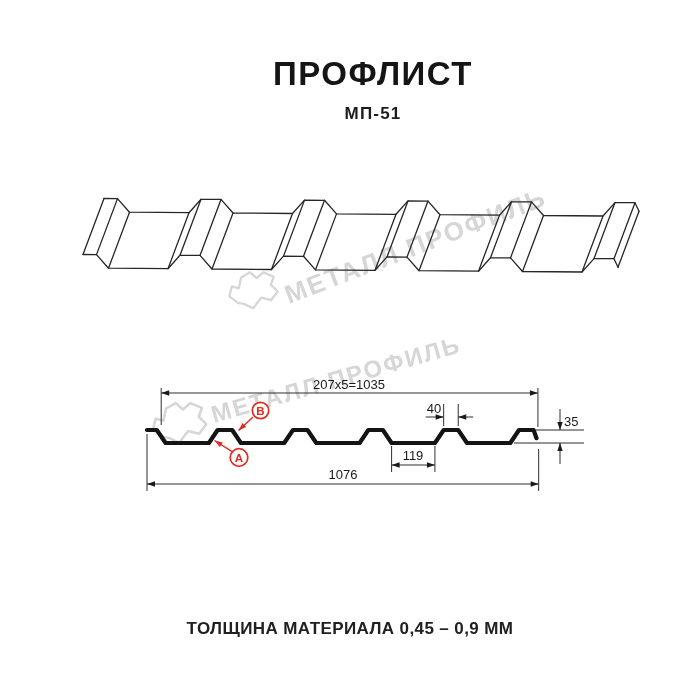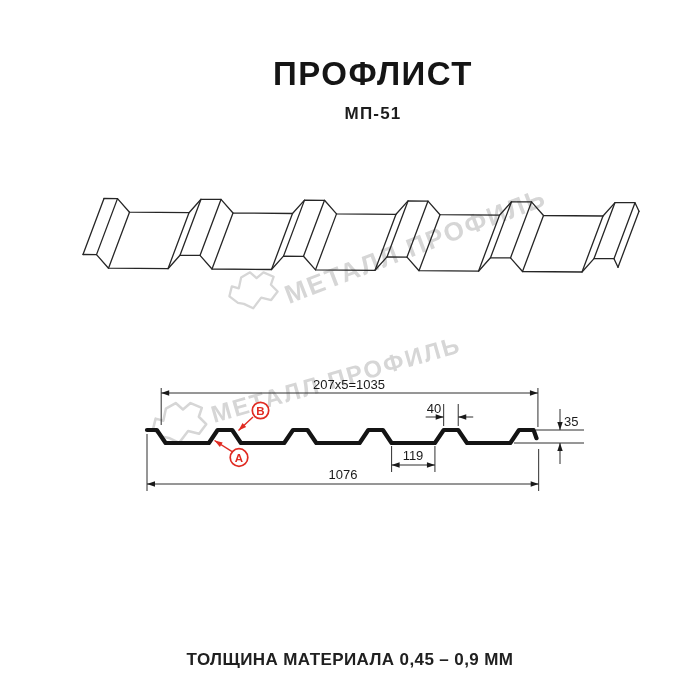--- a/index.html
+++ b/index.html
@@ -9,21 +9,21 @@
   }
   .header{position:absolute;top:57px;left:0;width:700px;text-align:center;padding-left:23px;}
   .page-title{
     margin:0;font-weight:800;font-size:33px;line-height:1;letter-spacing:1.5px;
     color:#151515;font-family:"Liberation Sans",sans-serif;
   }
   .page-subtitle{
     margin-top:14px;font-weight:700;font-size:17px;letter-spacing:1.2px;color:#1c1c1c;
   }
   .footer-note{
-    position:absolute;top:650px;left:0;width:700px;text-align:center;
+    position:absolute;top:619px;left:0;width:700px;text-align:center;
     font-weight:700;font-size:17px;letter-spacing:.4px;color:#202020;
   }
   svg{position:absolute;left:0;top:0;}
   .wire{fill:none;stroke:#262626;stroke-width:1.3;stroke-linejoin:round;stroke-linecap:round;}
   .thick{fill:none;stroke:#141414;stroke-width:4.2;stroke-linejoin:round;stroke-linecap:round;}
   .thin{fill:none;stroke:#2f2f2f;stroke-width:1;}
   .dim{font-family:"Liberation Sans",sans-serif;font-size:13px;fill:#1a1a1a;}
   .wm-text{font-family:"Liberation Sans",sans-serif;font-weight:bold;fill:#d6d6d6;letter-spacing:2px;}
   .wm-blob{fill:none;stroke:#d6d6d6;stroke-width:2.4;stroke-linejoin:round;}
   .red-line{stroke:#e02b22;stroke-width:1.4;fill:none;}

